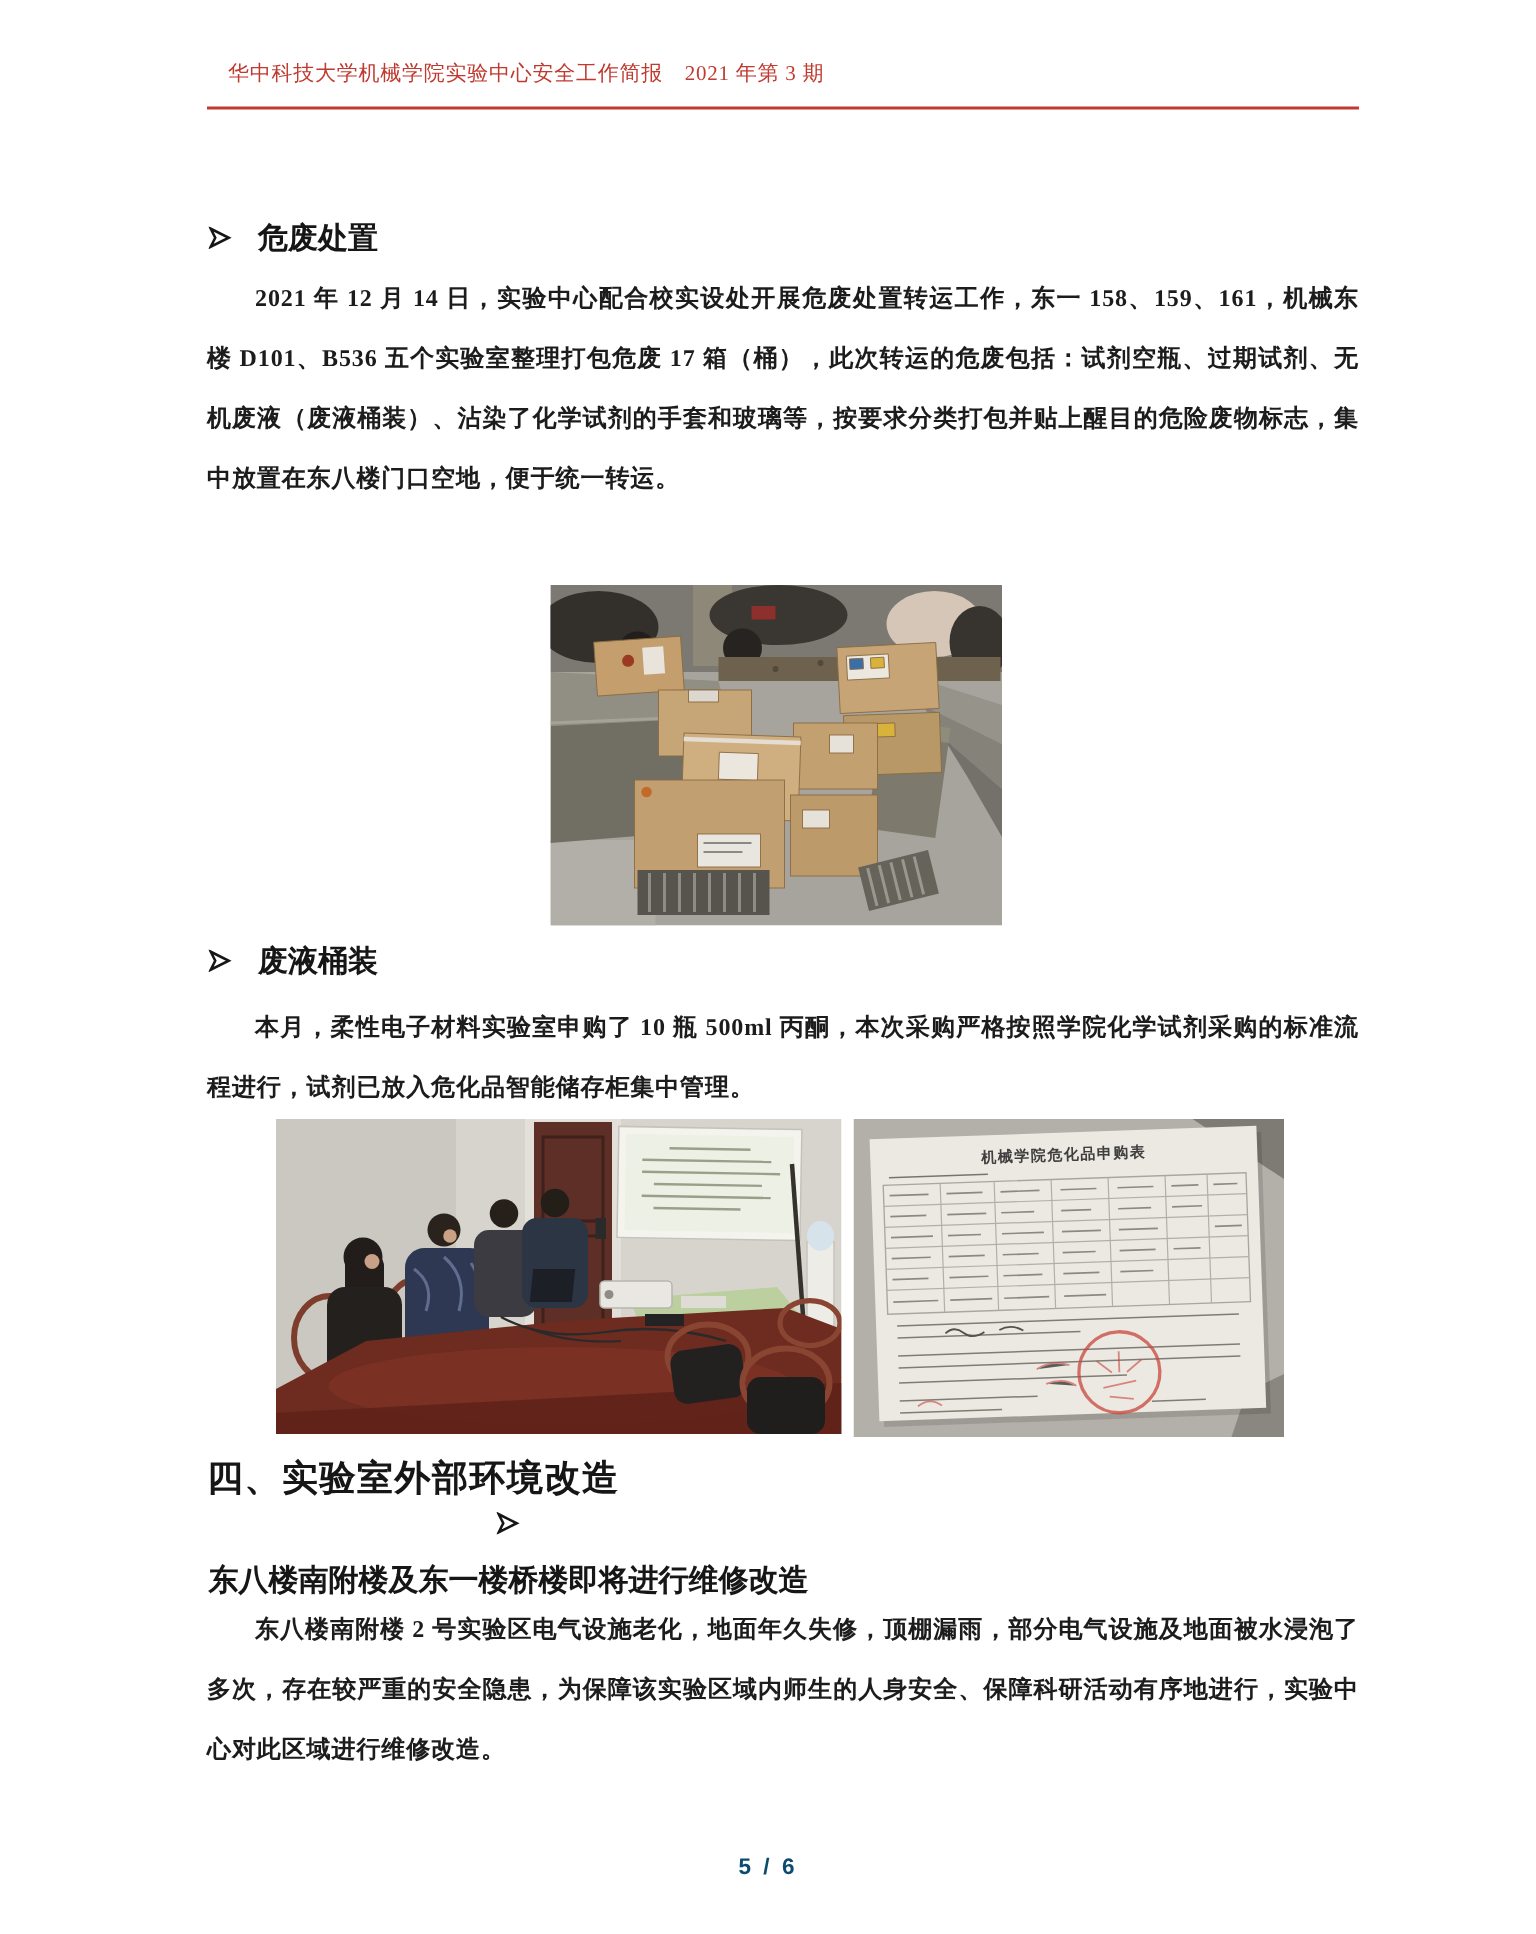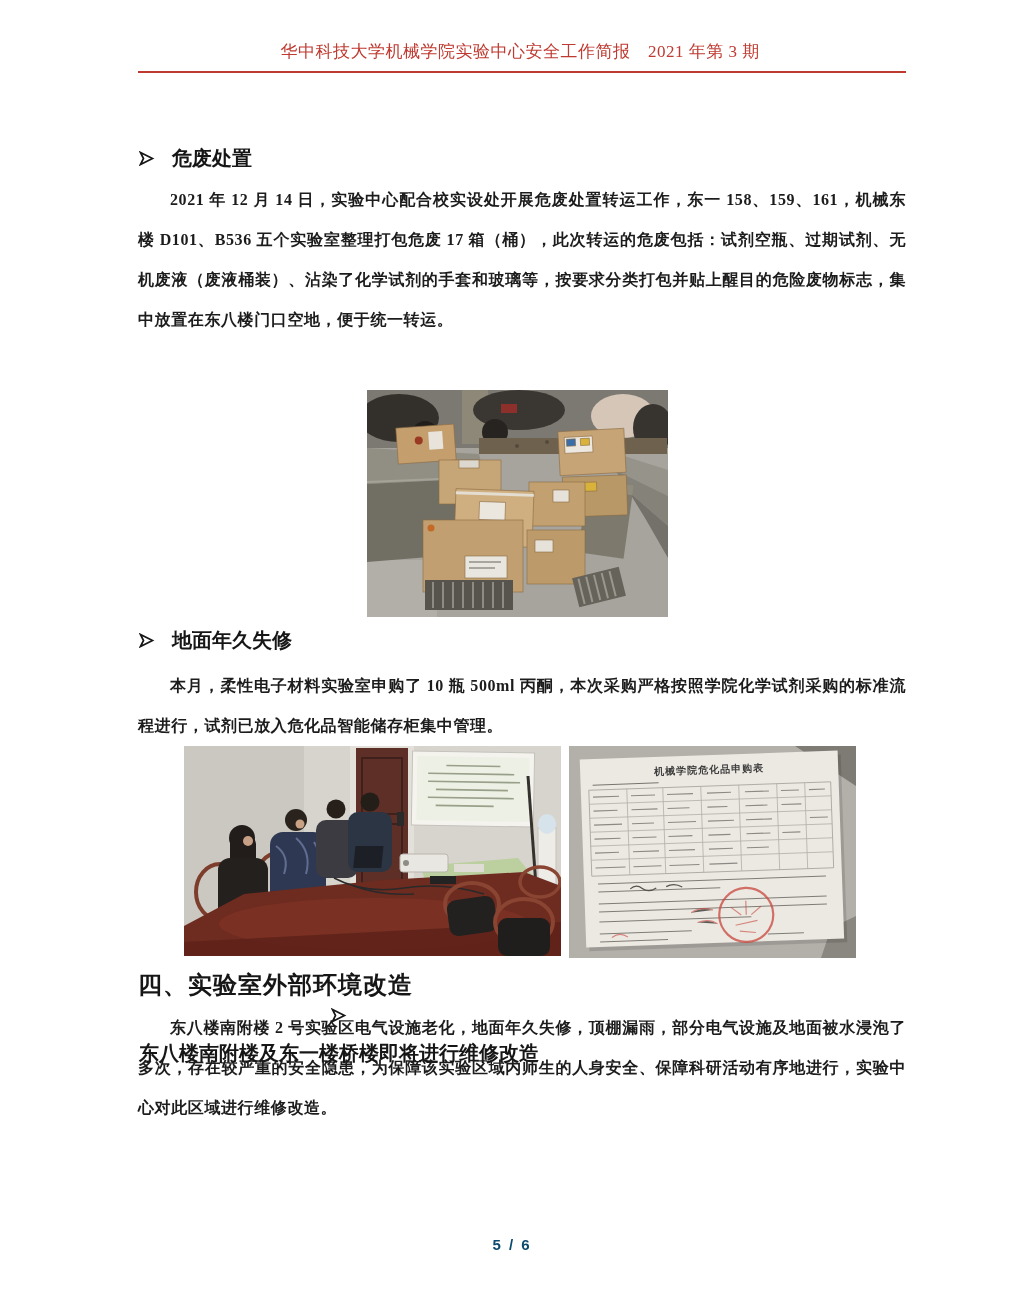--- a/index.html
+++ b/index.html
@@ -3,23 +3,23 @@
 <meta charset="utf-8">
 <style>
   html,body { margin:0; padding:0; background:#ffffff; }
   .page {
     position:relative; width:1024px; height:1289px; margin:0 auto;
     background:#ffffff; overflow:hidden;
     font-family:"Liberation Serif","DejaVu Serif",serif; color:#1c1c1c;
     --accent:#bf3a30;
   }
   .header-title {
-    position:absolute; top:40px; left:136px; width:768px;
-    text-align:center; white-space:nowrap;
-    font-size:17px; color:var(--accent); letter-spacing:0.5px;
+    position:absolute; top:40px; left:152px; width:768px;
+    text-align:left; white-space:nowrap;
+    font-size:14px; color:var(--accent); letter-spacing:0.5px;
   }
   .header-rule {
     position:absolute; top:71px; left:138px; width:768px; height:2px;
     background:var(--accent);
   }
   .section-heading {
     position:absolute; left:138px; margin:0;
     font-size:24px; font-weight:bold; letter-spacing:1px; color:#161616;
   }
   #heading-s3 { top:96px; }
@@ -33,21 +33,21 @@
   #bullet-renovation { top:1008px;flex-direction:column; }
   .bullet-arrow { flex:0 0 auto; display:block; }
   .para-block {
     position:absolute; left:138px; width:768px;
     font-size:16px; line-height:40px; letter-spacing:0.6px;
     text-align:justify; text-justify:inter-character;font-weight:bold;
   }
   .para-block p { margin:0; text-indent:2em; }
   #para-waste { top:180px; }
   #para-purchase { top:666px; }
-  #para-renovation { top:1008px; }
+  #para-renovation { top:1067px; }
   .photo { position:absolute; display:block; }
   #photo-boxes   { left:367px; top:390px; width:301px; height:227px; }
   #photo-meeting { left:184px; top:746px; width:377px; height:210px; }
   #photo-form    { left:569px; top:746px; width:287px; height:212px; }
   .footer-page-number {
     position:absolute; top:1236px; left:0; width:100%; text-align:center;
     font-family:"Liberation Sans","DejaVu Sans",sans-serif;
     font-size:15px; font-weight:bold; color:#0c4a6e; letter-spacing:2px;
   }
 </style>
@@ -160,21 +160,21 @@
           <line x1="238" y1="184" x2="238" y2="210"></line>
         <line x1="246" y1="184" x2="246" y2="210"></line>
       </g>
     </g>
   </svg>
 
   <div class="bullet-row" id="bullet-purchase">
     <svg class="bullet-arrow" width="16" height="15" viewBox="0 0 16 15">
       <polygon points="1.5,1.5 13.5,7.5 1.5,13.5 4.5,7.5" fill="none" stroke="#161616" stroke-width="1.7"></polygon>
     </svg>
-    <span>地面年久失修</span>
+    <span>废液桶装</span>
   </div>
 
   <div class="para-block" id="para-purchase">
     <p>本月，柔性电子材料实验室申购了 10 瓶 500ml 丙酮，本次采购严格按照学院化学试剂采购的标准流程进行，试剂已放入危化品智能储存柜集中管理。</p>
   </div>
 
   <svg class="photo" id="photo-meeting" viewBox="0 0 377 210" role="img">
     <rect width="377" height="210" fill="#d7d4ce"></rect>
     <rect width="120" height="210" fill="#cbc8c1"></rect>
     <polygon points="330,150 377,138 377,210 318,210" fill="#c9c5bd"></polygon>

